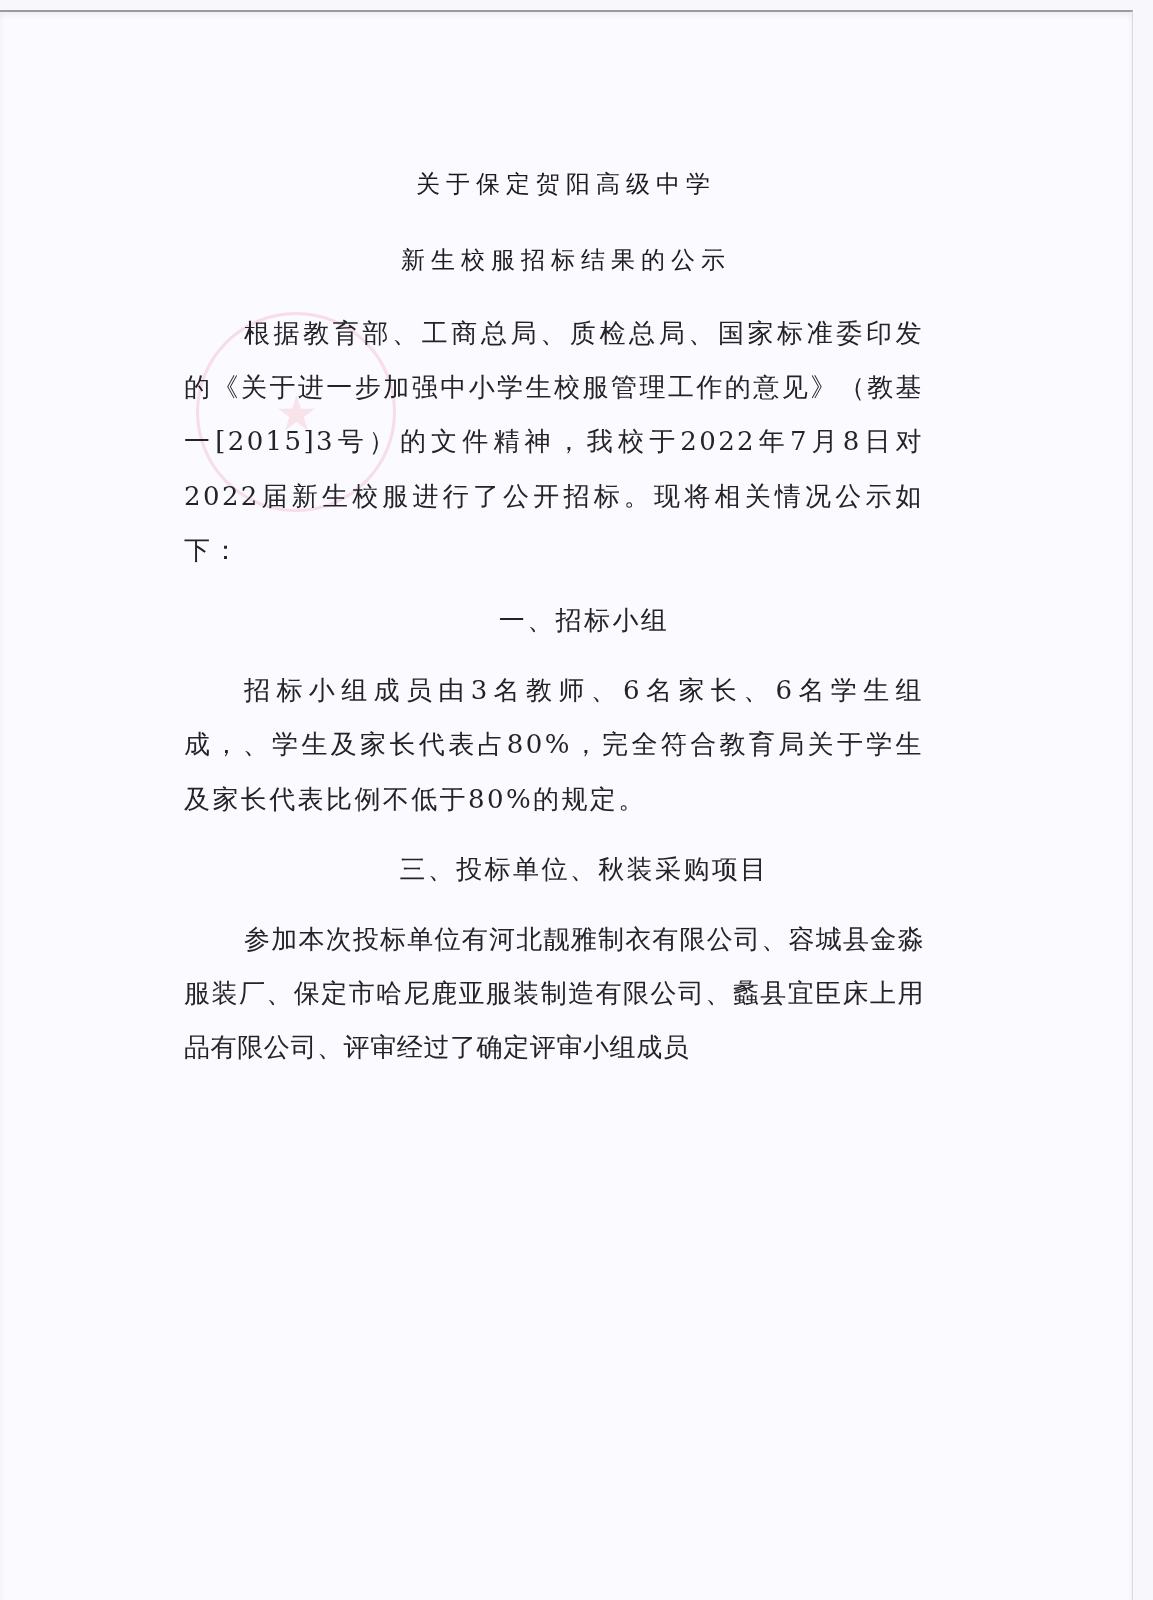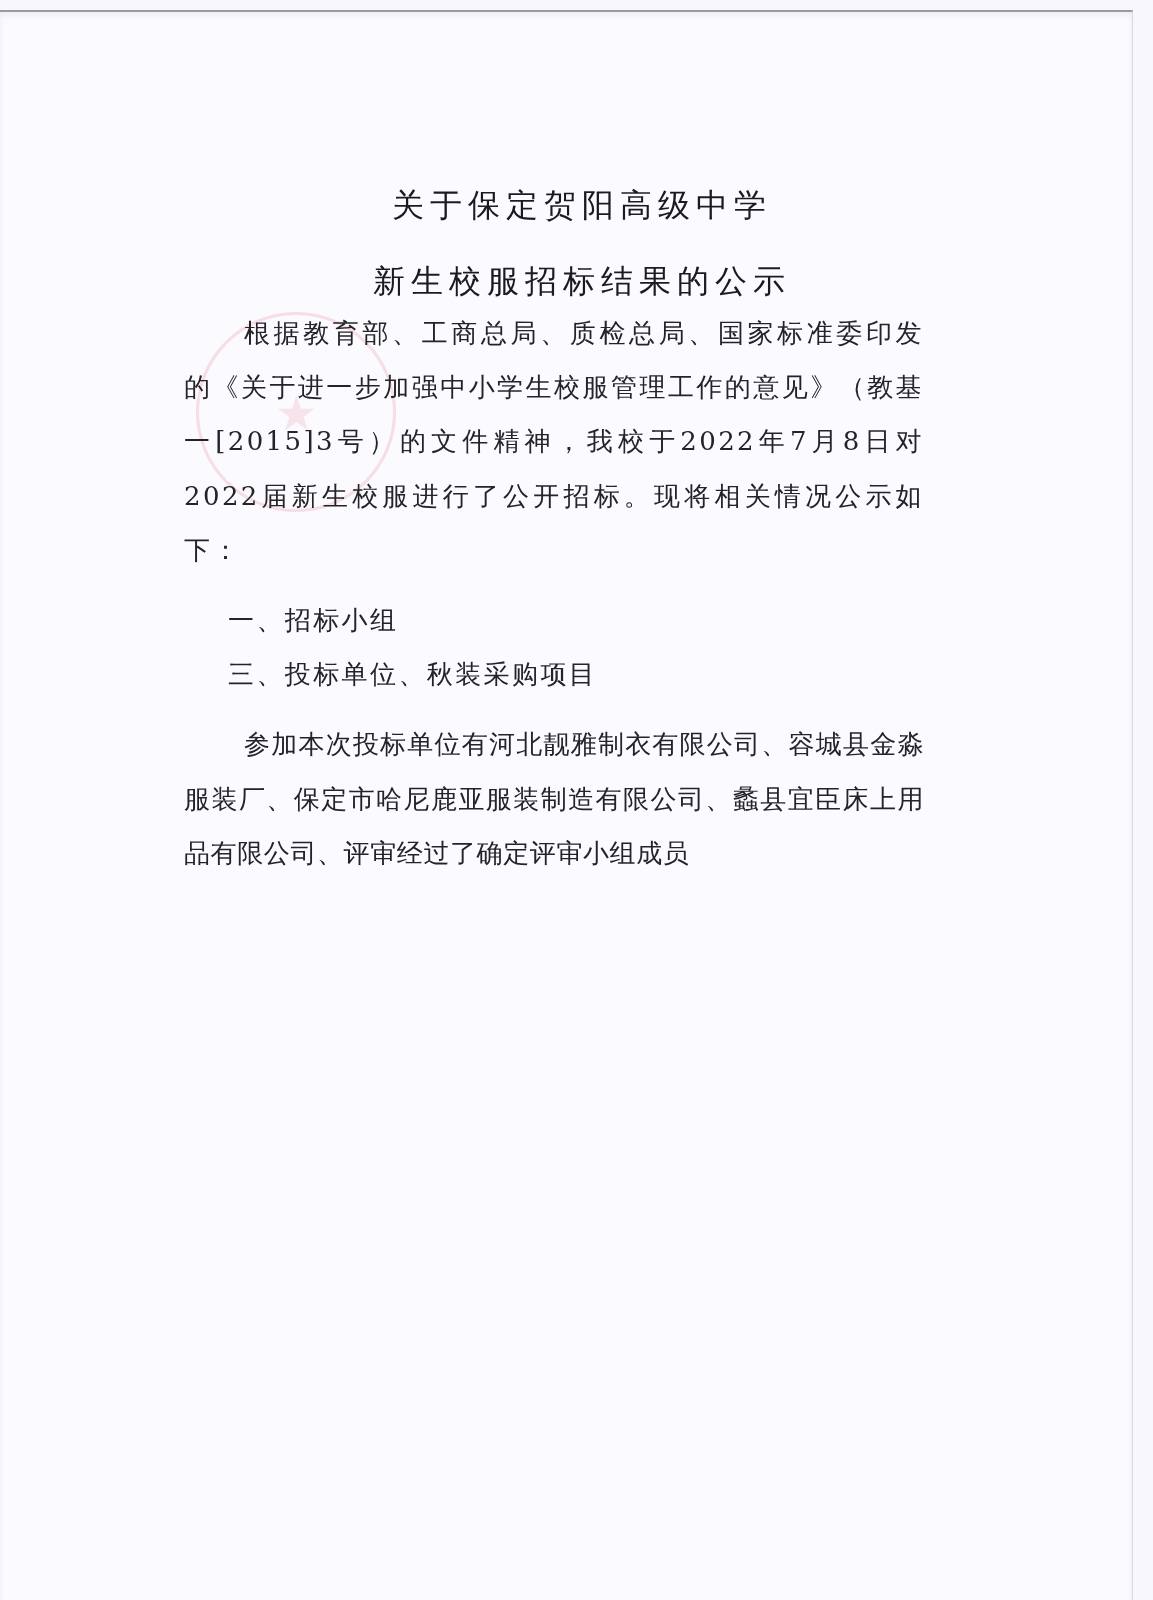--- a/index.html
+++ b/index.html
@@ -46,24 +46,24 @@
       line-height: 48px;
       color: rgba(232, 120, 140, 0.18);
       font-family: "DejaVu Sans", sans-serif;
     }
     .title {
       position: absolute;
       left: 0;
       width: 1132px;
       text-align: center;
       font-family: "DejaVu Serif", serif;
-      font-size: 32px;
+      font-size: 24px;
       letter-spacing: 6px;
       color: #1b1b1f;
-      margin: 16px;
+      margin: 0;
       font-weight: normal;
     }
     .title.l1 { top: 156px; }
     .title.l2 { top: 232px; }
     .body-text {
       position: absolute;
       left: 168px;
       top: 278px;
       width: 772px;
       font-family: "DejaVu Serif", serif;
@@ -75,20 +75,21 @@
     .body-text p {
       margin: 16px;
       text-indent: 60px;
       text-align: justify;
     }
     .body-text h2 {
       margin: 0;
       font-size: 26px;
       font-weight: normal;
       text-indent: 60px;
+      text-align: center;
     }
     .body-text p.tight {
       letter-spacing: 0.6px;
     }
   </style>
 </head>
 <body>
 
 <div class="scan">
   <div class="page">
@@ -97,20 +98,21 @@
       <span class="stamp-star">★</span>
     </div>
 
     <h1 class="title l1">关于保定贺阳高级中学</h1>
     <h1 class="title l2">新生校服招标结果的公示</h1>
 
     <div class="body-text">
       <p>根据教育部、工商总局、质检总局、国家标准委印发的《关于进一步加强中小学生校服管理工作的意见》（教基一[2015]3号）的文件精神，我校于2022年7月8日对2022届新生校服进行了公开招标。现将相关情况公示如下：</p>
 
       <h2>一、招标小组</h2>
+      <p>招标小组成员由3名教师、6名家长、6名学生组成，、学生及家长代表占80%，完全符合教育局关于学生及家长代表比例不低于80%的规定。</p>
 
 
       <h2>三、投标单位、秋装采购项目</h2>
       <p class="tight">参加本次投标单位有河北靓雅制衣有限公司、容城县金淼服装厂、保定市哈尼鹿亚服装制造有限公司、蠡县宜臣床上用品有限公司、评审经过了确定评审小组成员</p>
     </div>
 
   </div>
 </div>
 
 </body></html>

